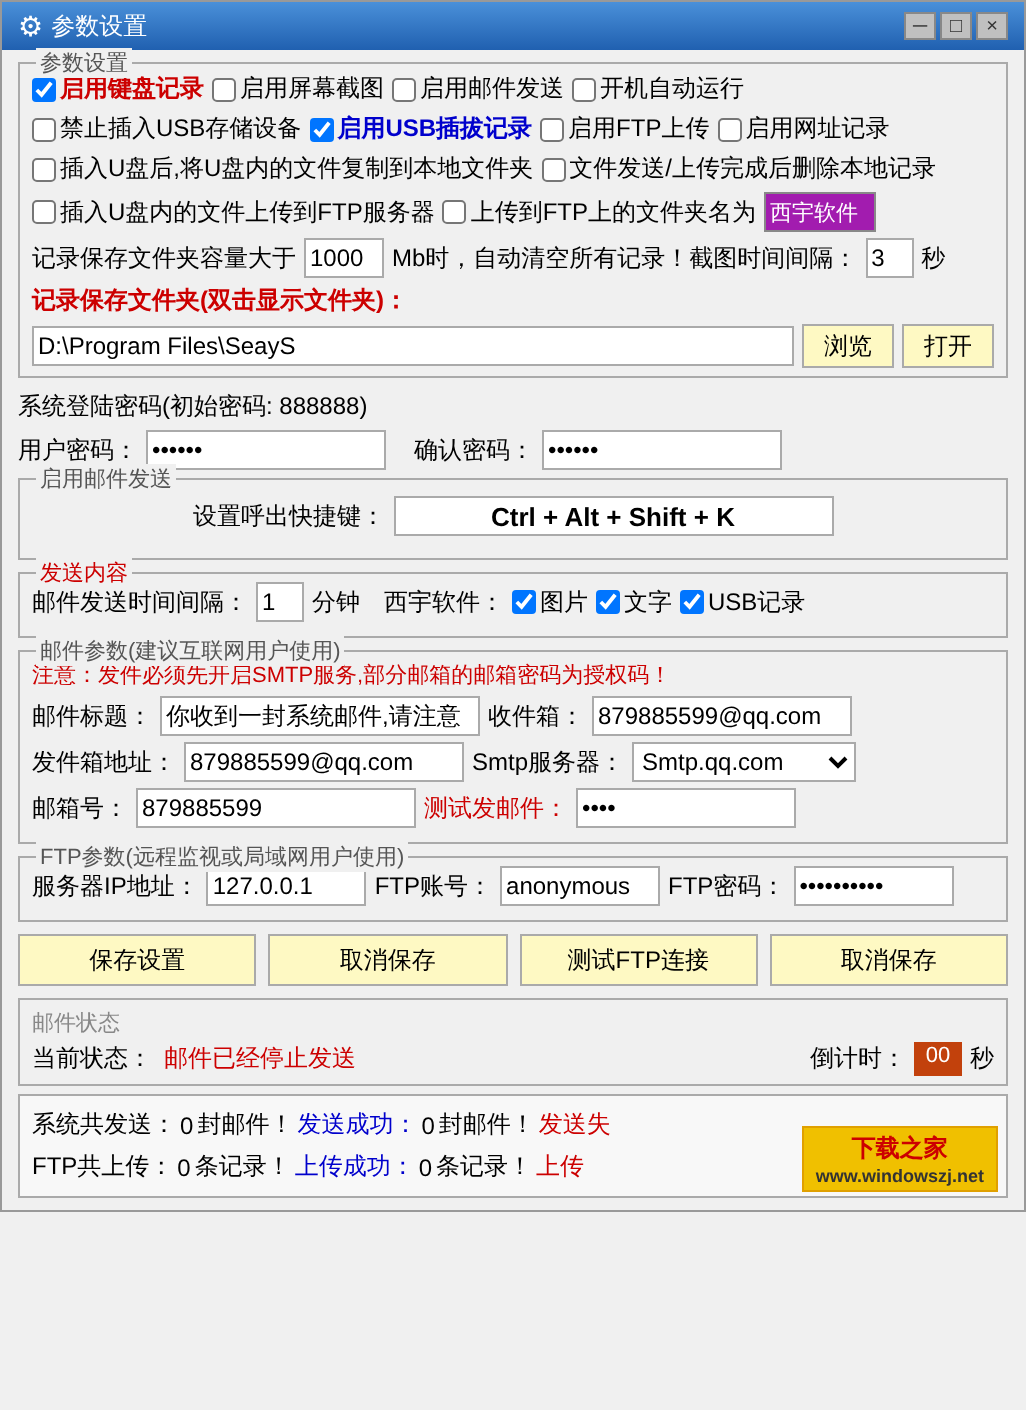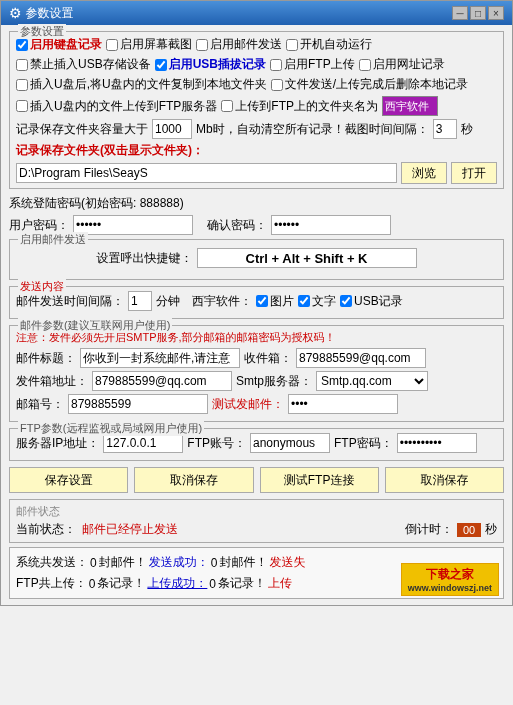--- a/index.html
+++ b/index.html
@@ -30,21 +30,21 @@
     select { border: 1px solid #aaa; height: 20px; background: white; }
     .red-text { color: #cc0000; }
     .note-text { color: #cc0000; font-size: 11px; }
     .footer-row { display: flex; align-items: center; font-size: 11px; padding: 2px 0; flex-wrap: wrap; gap: 2px; }
     .send-btns { display: flex; gap: 6px; justify-content: flex-start; margin: 6px 0; }
     .send-btns .btn { flex: 1; }
     .mail-status-box { border: 1px solid #aaa; padding: 4px 6px; margin-bottom: 4px; }
     .mail-status-label { color: #888; font-size: 11px; margin-bottom: 2px; }
     .status-content { display: flex; align-items: center; gap: 6px; }
     .status-red { color: #cc0000; }
-    .countdown { display: flex; align-items: center; gap: 4px; }
+    .countdown { display: flex; gap: 4px; }
     .cnt-box { background: #c2410c; color: white; padding: 1px 4px; font-size: 11px; min-width: 24px; text-align: center; }
   </style>
 </head>
 <body>
 
 <div class="window">
 
   <div class="title-bar">
     <div class="title-bar-title">
       <span class="title-bar-icon">⚙</span>
@@ -248,21 +248,21 @@
         <span>封邮件！</span>
         <span style="color:#0000cc;">发送成功：</span>
         <span>0</span>
         <span>封邮件！</span>
         <span class="red-text">发送失</span>
       </div>
       <div class="footer-row">
         <span>FTP共上传：</span>
         <span>0</span>
         <span>条记录！</span>
-        <span style="color:#0000cc;text-decoration:underline;">上传成功：</span>
+        <span style="color:#0000cc;">上传成功：</span>
         <span>0</span>
         <span>条记录！</span>
         <span class="red-text">上传</span>
       </div>
 
       <div style="position:absolute;right:4px;bottom:2px;background:#f0c000;padding:2px 6px;font-size:10px;color:#cc0000;font-weight:bold;border:1px solid #e0a000;text-align:center;">
         <div>下载之家</div>
         <div style="font-size:9px;color:#333;">www.windowszj.net</div>
       </div>
     </div>

